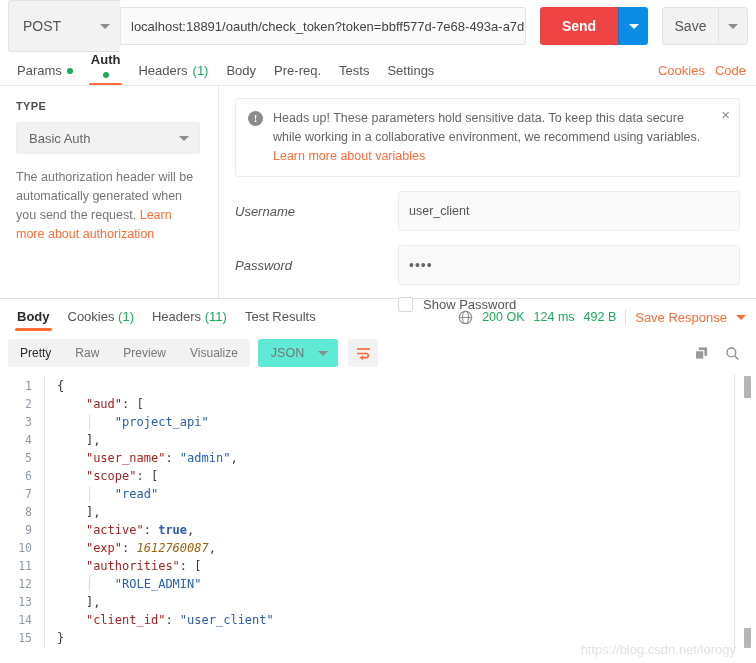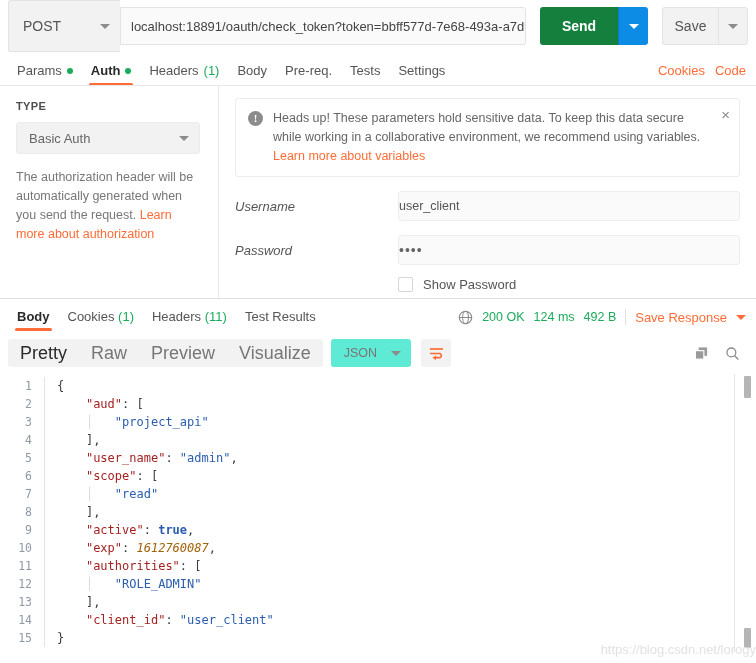--- a/index.html
+++ b/index.html
@@ -41,21 +41,21 @@
     border: 1px solid #e3e3e3;
     border-radius: 0 3px 3px 0;
     display: flex; align-items: center;
     padding: 0 10px;
     font-size: 13px; color: #444;
     overflow: hidden; white-space: nowrap;
     margin-right: 14px;
   }
   .send-group { display: flex; margin-right: 14px; }
   .send-btn {
-    background: #15803d; color: #fff;
+    background: #ef4444; color: #fff;
     height: 38px; width: 78px;
     border: none; border-radius: 3px 0 0 3px;
     font-size: 14px; font-weight: bold;
     display: flex; align-items: center; justify-content: center;
     cursor: pointer;
   }
   .send-caret {
     background: #0d8ce6; width: 30px; height: 38px;
     border-radius: 0 3px 3px 0;
     border-left: 1px solid #1179c4;
@@ -86,21 +86,21 @@
     height: 33px;
     padding: 0 10px 0 8px;
     position: relative;
   }
   .req-tab {
     font-size: 13px; color: #555;
     padding: 0 9px 8px 9px;
     display: flex; align-items: center; gap: 5px;
     cursor: pointer; position: relative; white-space: nowrap;
   }
-  .req-tab.active { color: #2b2b2b; font-weight: bold; }
+  .req-tab.active { color: #2b2b2b; font-weight: bold; flex-direction: column; }
   .req-tab.active::after {
     content: ""; position: absolute;
     left: 7px; right: 7px; bottom: 0; height: 3px;
     background: #ff6c37; border-radius: 2px;
   }
   .dot { width: 6px; height: 6px; border-radius: 50%; background: #1bac5b; display:inline-block; }
   .count { color: #1bac5b; }
   .req-right { margin-left: auto; display: flex; gap: 10px; padding-bottom: 8px; }
   .link-orange { color: #ff6c37; font-size: 13px; cursor: pointer; }
   .tabs-rule { position:absolute; left:0; right:0; bottom:0; height:1px; background:#e8e8e8; }
@@ -146,23 +146,23 @@
   .notice-text a { color: #ff6c37; text-decoration: none; cursor: pointer; }
   .notice-close {
     position: absolute; top: 8px; right: 9px;
     font-size: 15px; color: #8c8c8c; cursor: pointer; line-height: 1;
   }
   .field-row {
     display: flex; align-items: center; margin-top: 14px;
   }
   .field-label { width: 163px; font-size: 13px; color: #555; font-style: italic; }
   .field-input {
-    flex: 1; height: 30px; background: #fafafa;
+    flex: 1; height: 40px; background: #fafafa;
     border: 1px solid #ededed; border-radius: 3px;
-    display: flex; align-items: center; padding: 0 0;
+    display: flex; align-items: center; padding: 0 10px;
     font-size: 12.5px; color: #555; cursor: text;
   }
   .pw-dots { letter-spacing: 1px; font-size: 14px; color: #666; }
   .checkbox-row { display: flex; align-items: center; margin-top: 12px; padding-left: 163px; }
   .checkbox {
     width: 15px; height: 15px; border: 1px solid #d6d6d6;
     border-radius: 2px; background: #fff; cursor: pointer;
   }
   .checkbox-label { margin-left: 10px; font-size: 13px; color: #555; }
 
@@ -184,21 +184,21 @@
   }
   .resp-meta { margin-left: auto; display: flex; align-items: center; gap: 9px; padding-bottom: 6px; }
   .meta-green { color: #1bac5b; font-size: 12.5px; }
   .meta-sep { width: 1px; height: 16px; background: #e0e0e0; }
   .globe { width: 15px; height: 15px; }
 
   .format-bar { display: flex; align-items: center; padding: 8px 10px 7px 8px; }
   .seg { background: #f2f2f2; border-radius: 3px; display: flex; height: 28px; }
   .seg-item {
     padding: 0 12px; display: flex; align-items: center;
-    font-size: 18px; color: #777; cursor: pointer;
+    font-size: 12px; color: #777; cursor: pointer;
   }
   .seg-item.active { color: #2b2b2b; }
   .json-sel {
     background: #5eead4; border-radius: 3px; height: 28px; margin-left: 8px;
     display: flex; align-items: center; gap: 14px; padding: 0 10px 0 13px;
     font-size: 12.5px; color: #777; cursor: pointer;
   }
   .wrap-btn {
     background: #f2f2f2; border-radius: 3px; height: 28px; width: 30px;
     margin-left: 10px; display: flex; align-items: center; justify-content: center;
@@ -225,21 +225,21 @@
   .n { color: #a16207; font-style: italic; }
   .b { color: #2a5db0; font-weight: bold; }
   .p { color: #3b3b3b; }
   .guide { color: #d9d9d9; }
 
   .vline { position: absolute; top: 0; bottom: 0; right: 21px; width: 1px; background: #e6e6e6; }
   .scrollthumb { position: absolute; top: 2px; right: 5px; width: 7px; height: 22px; background: #b5b5b5; border-radius: 1px; cursor: pointer; }
   .scrollthumb2 { position: absolute; bottom: 4px; right: 5px; width: 7px; height: 20px; background: #b5b5b5; border-radius: 1px; cursor: pointer; }
 
   .watermark {
-    position: absolute; right: 0; bottom: 6px;
+    position: absolute; right: 20px; bottom: 6px;
     font-size: 13px; color: #e2e2e2; font-family: "Liberation Sans", sans-serif;
     white-space: nowrap; pointer-events: none;
   }
 </style>
 </head>
 <body>
 
 <div class="app">
 
   <div class="urlbar">

